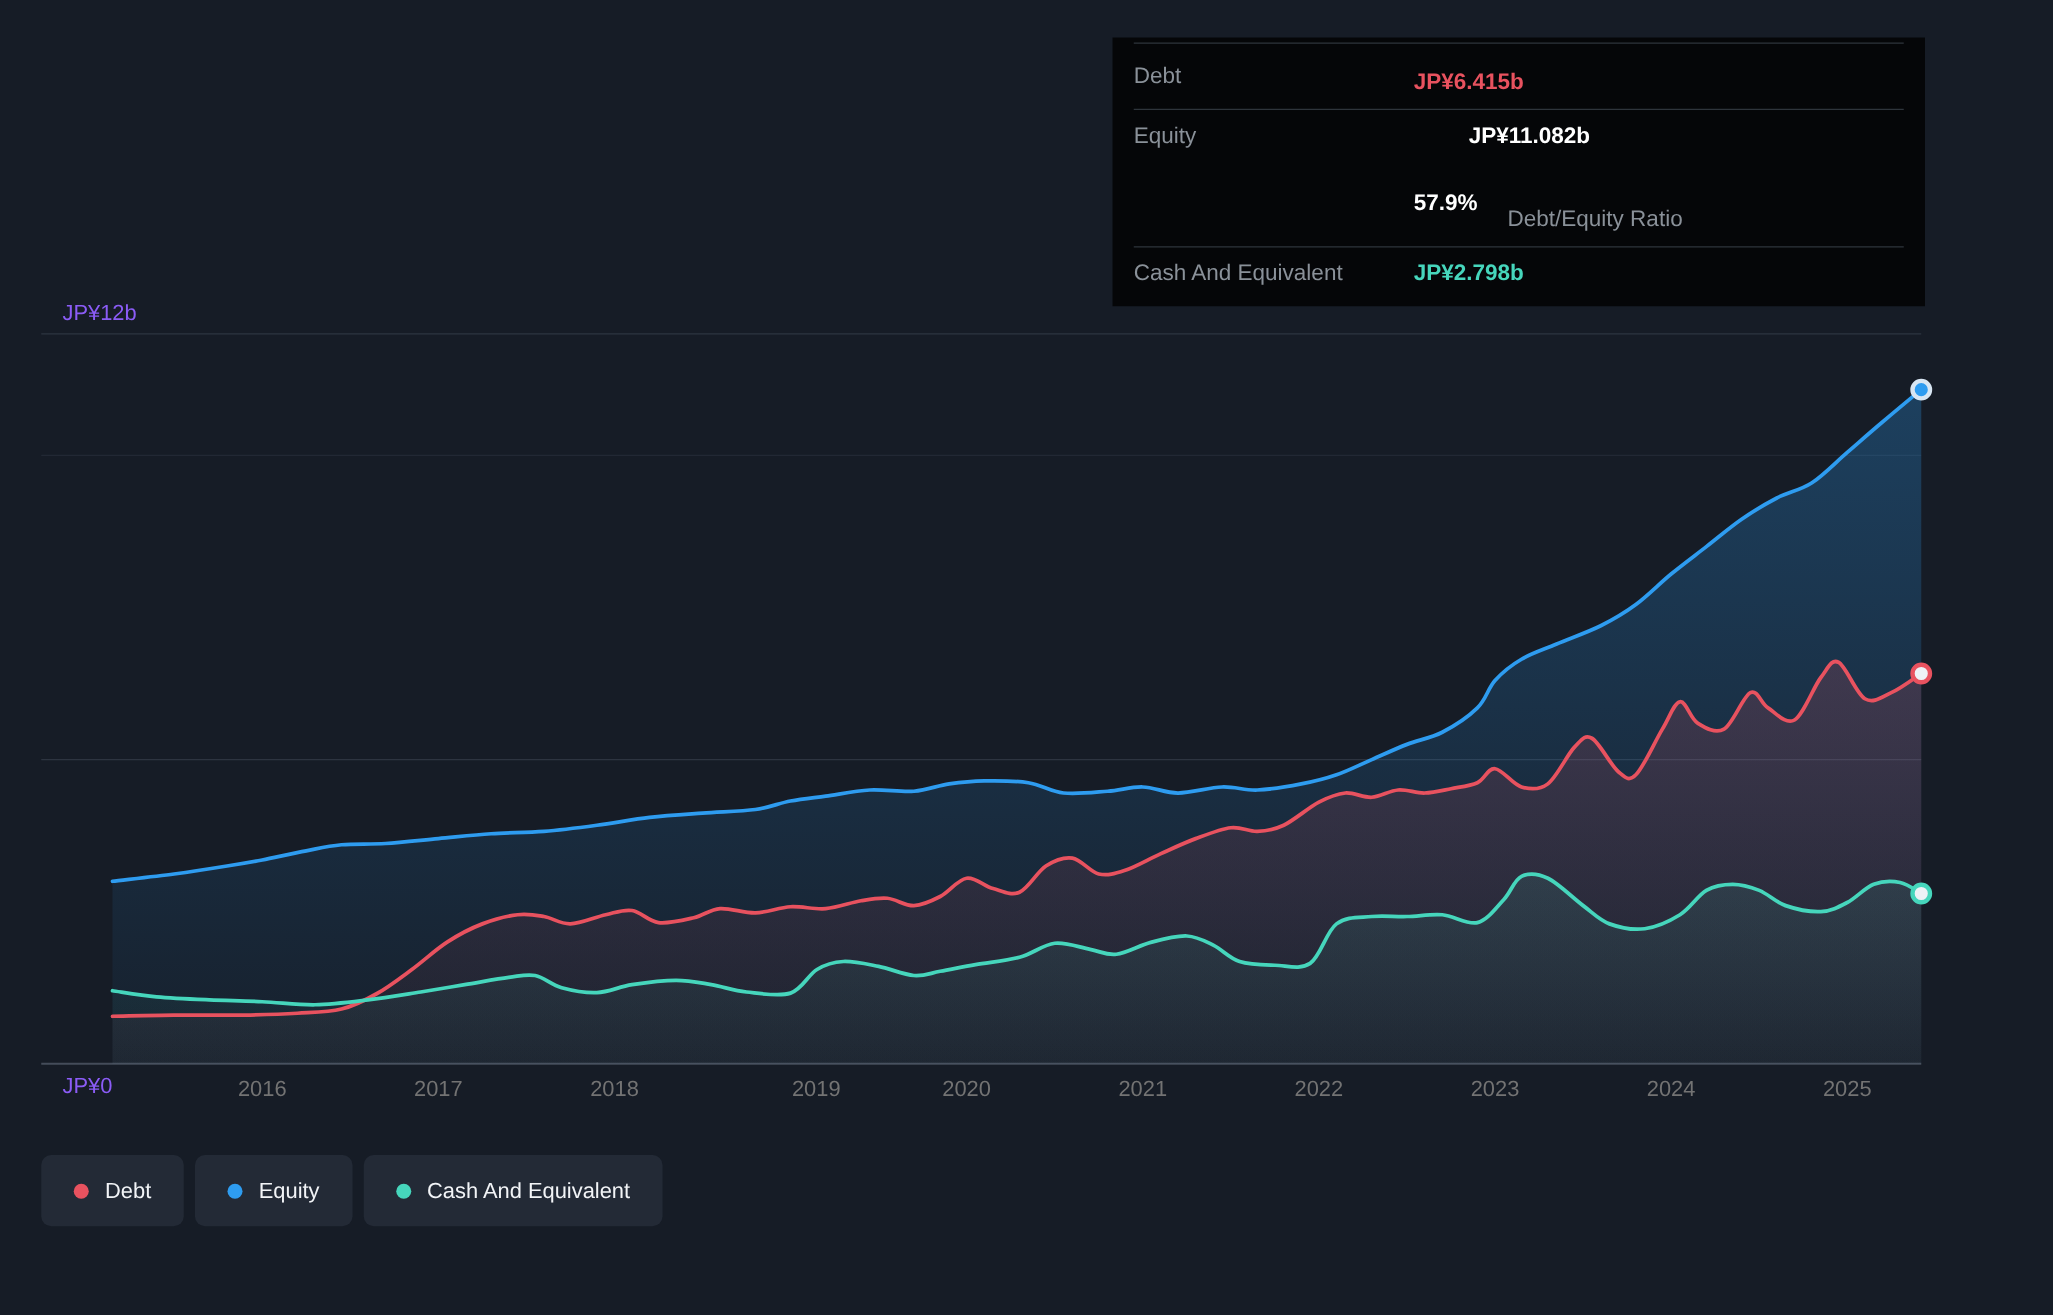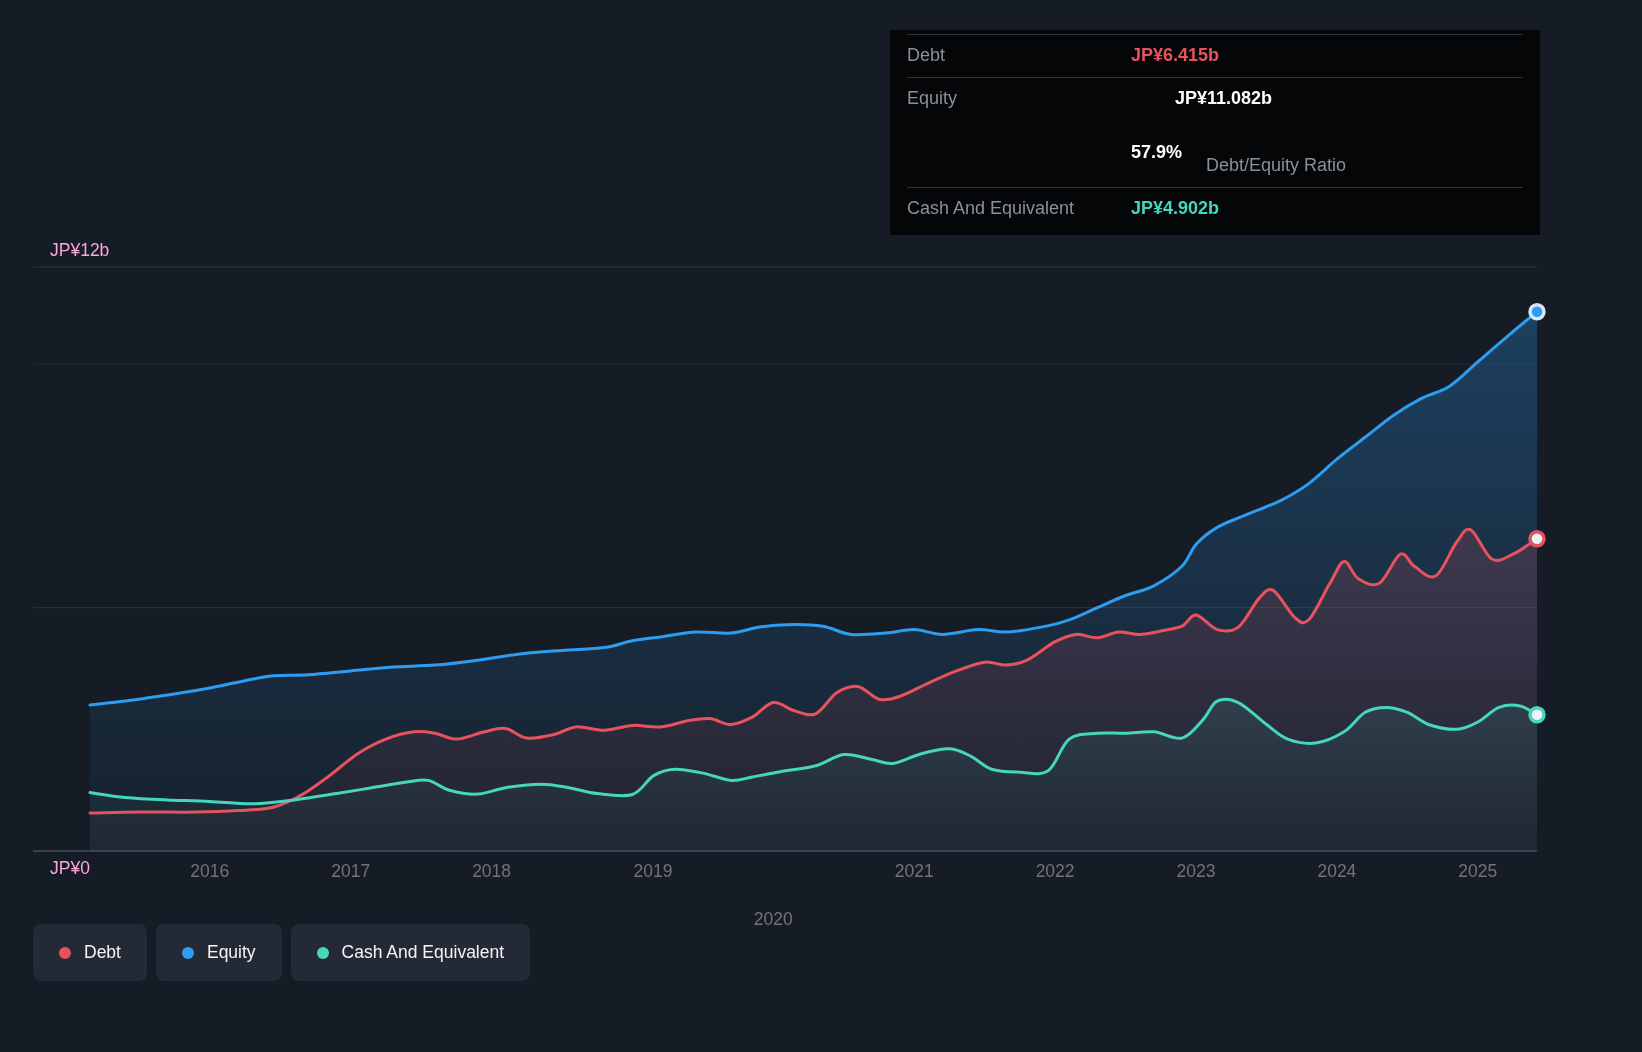--- a/index.html
+++ b/index.html
@@ -35,31 +35,31 @@
   }
   .tt-row.no-border { border-top:none; }
   .tt-date {
     font-size:19px;
     font-weight:700;
     color:#ffffff;
     padding:12px 0 11px 0;
   }
   .tt-label { width:224px; color:#8a9199; flex:0 0 224px; }
   .tt-value { font-weight:700; }
-  .v-debt   { color:#e8525f; }
+  .v-debt   { color:#e8525f;margin-top:10px; }
   .v-equity { color:#ffffff;margin-left:44px; }
   .v-cash   { color:#46d6bc; }
   .tt-ratio-val { color:#ffffff; font-weight:700; margin-right:24px; }
   .tt-ratio-lbl { color:#8a9199;margin-top:26px; }
   
   .chart-layer { position:absolute; left:0; top:0; width:1642px; height:1052px; }
   .y-label {
     position:absolute;
     left:50px;
-    color:#f9a8d4;
+    color:#8b5cf6;
     font-size:17.5px;
     z-index:2;
   }
   .y-label-top { top:240px; }
   .y-label-bottom { top:858px; }
   .x-axis { position:absolute; left:0; top:0; width:100%; height:100%; pointer-events:none; }
   .x-tick {
     position:absolute;
     top:861px;
     transform:translateX(-50%);
@@ -134,21 +134,21 @@
      </svg></div>
 
   <span class="y-label y-label-top">JP¥12b</span>
   <span class="y-label y-label-bottom">JP¥0</span>
 
   <div class="x-axis">
       <span class="x-tick" style="left: 209.8px;">2016</span>
       <span class="x-tick" style="left: 350.7px;">2017</span>
       <span class="x-tick" style="left: 491.6px;">2018</span>
       <span class="x-tick" style="left: 653px; text-align: right;">2019</span>
-      <span class="x-tick" style="left: 773.3px; margin-top: 48px;">2020</span>
+      <span class="x-tick" style="left: 773.3px;">2020</span>
       <span class="x-tick" style="left: 914.2px;">2021</span>
       <span class="x-tick" style="left: 1055.1px;">2022</span>
       <span class="x-tick" style="left: 1196px;">2023</span>
       <span class="x-tick" style="left: 1336.9px;">2024</span>
       <span class="x-tick" style="left: 1477.8px;">2025</span>
     </div>
 
   <div class="tooltip">
     <div class="tt-row">
       <span class="tt-label">Debt</span>
@@ -158,21 +158,21 @@
       <span class="tt-label">Equity</span>
       <span class="tt-value v-equity">JP¥11.082b</span>
     </div>
     <div class="tt-row no-border">
       <span class="tt-label"></span>
       <span class="tt-ratio-val">57.9%</span>
       <span class="tt-ratio-lbl">Debt/Equity Ratio</span>
     </div>
     <div class="tt-row">
       <span class="tt-label">Cash And Equivalent</span>
-      <span class="tt-value v-cash">JP¥4.902b</span>
+      <span class="tt-value v-cash">JP¥2.798b</span>
     </div>
   </div>
 
   <div class="legend">
     <div class="legend-item">
       <span class="legend-dot" style="background: rgb(232, 82, 95);"></span>
       <span>Debt</span>
     </div>
     <div class="legend-item">
       <span class="legend-dot" style="background: rgb(46, 156, 240);"></span>

